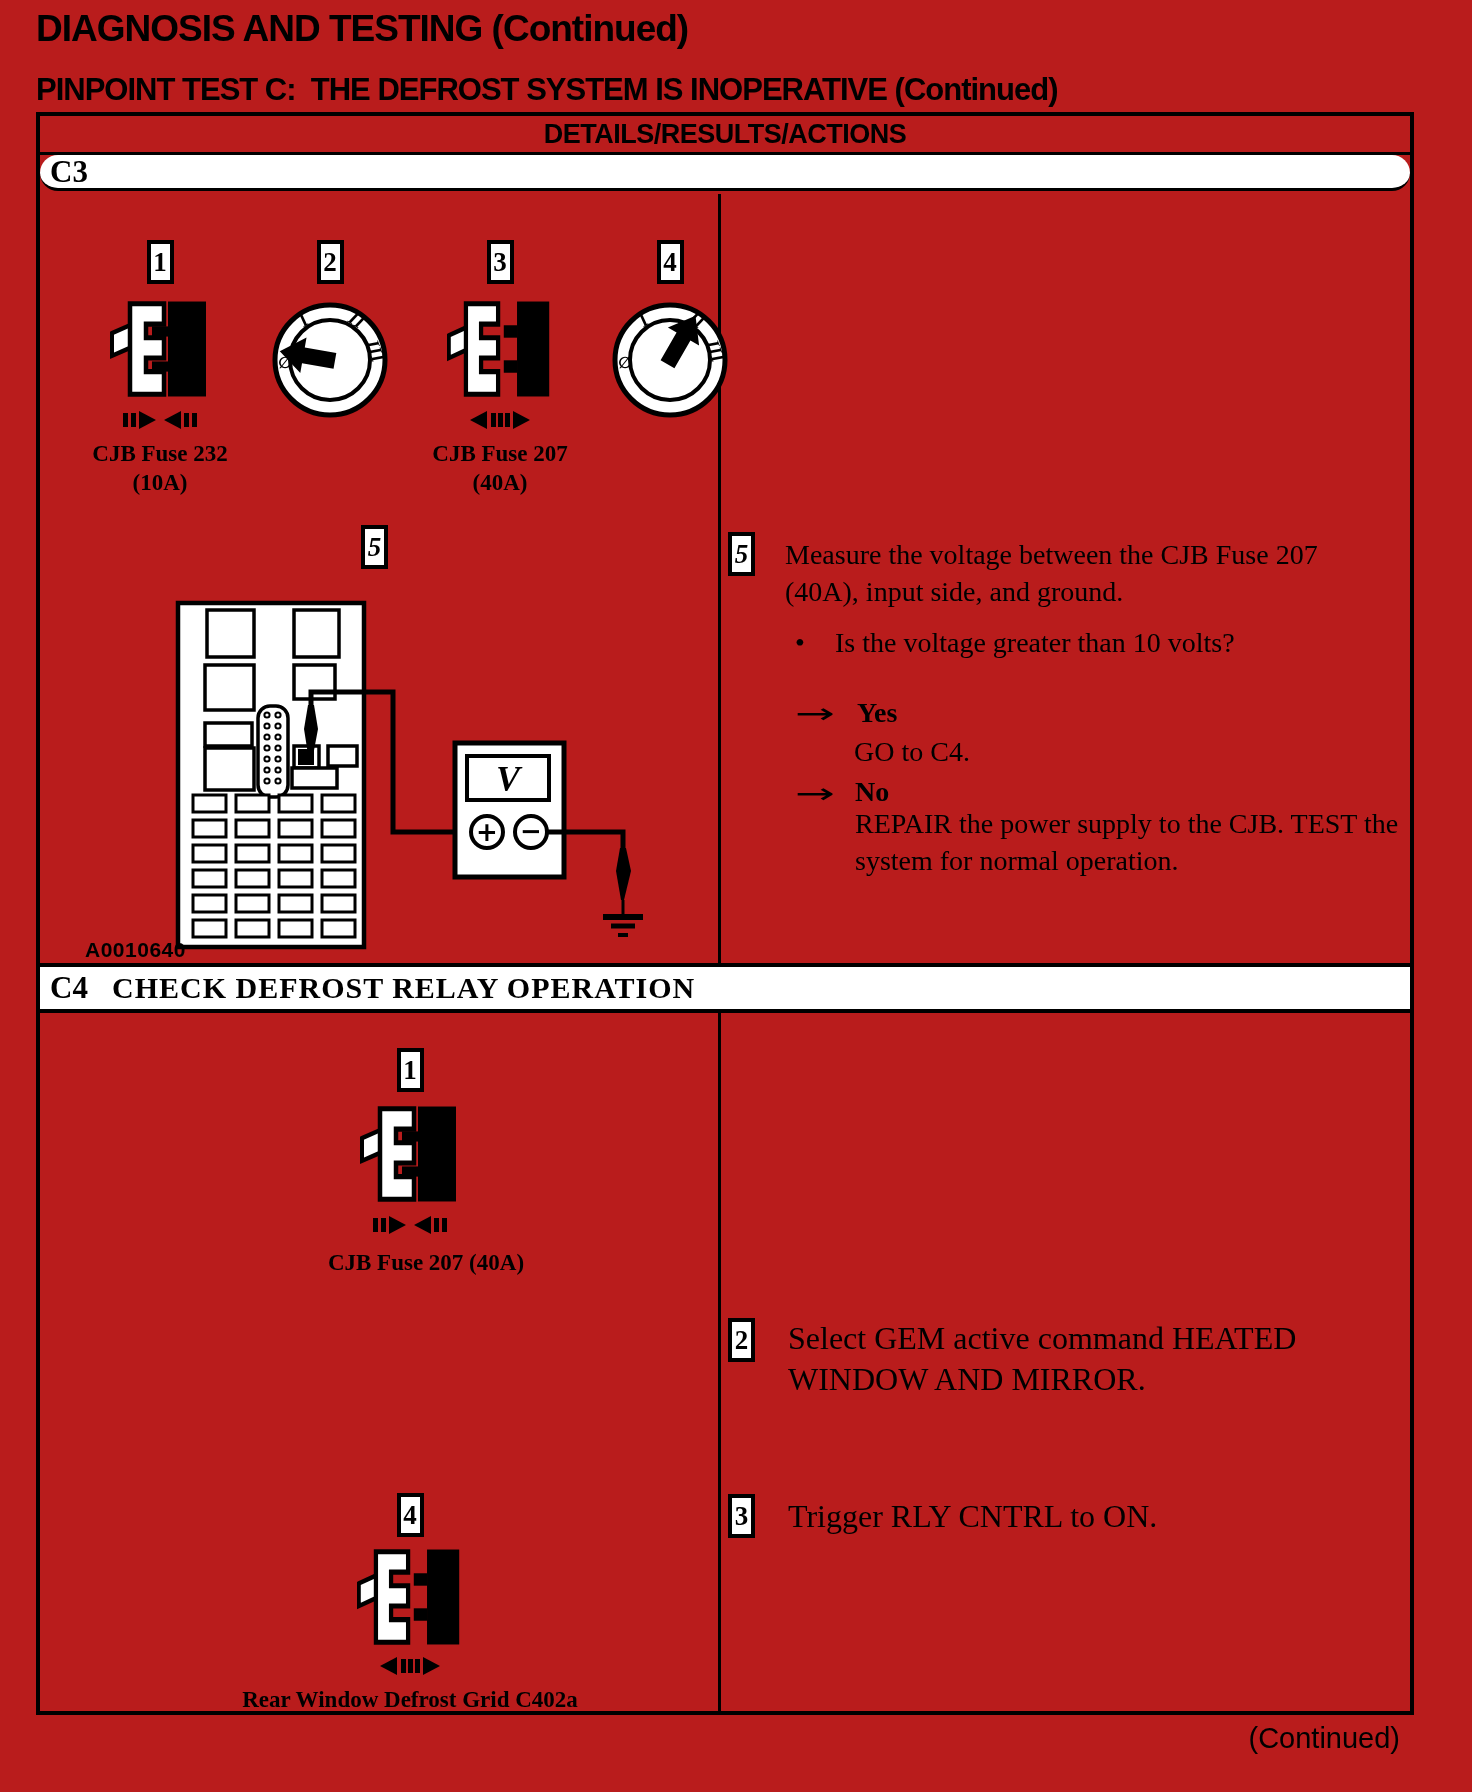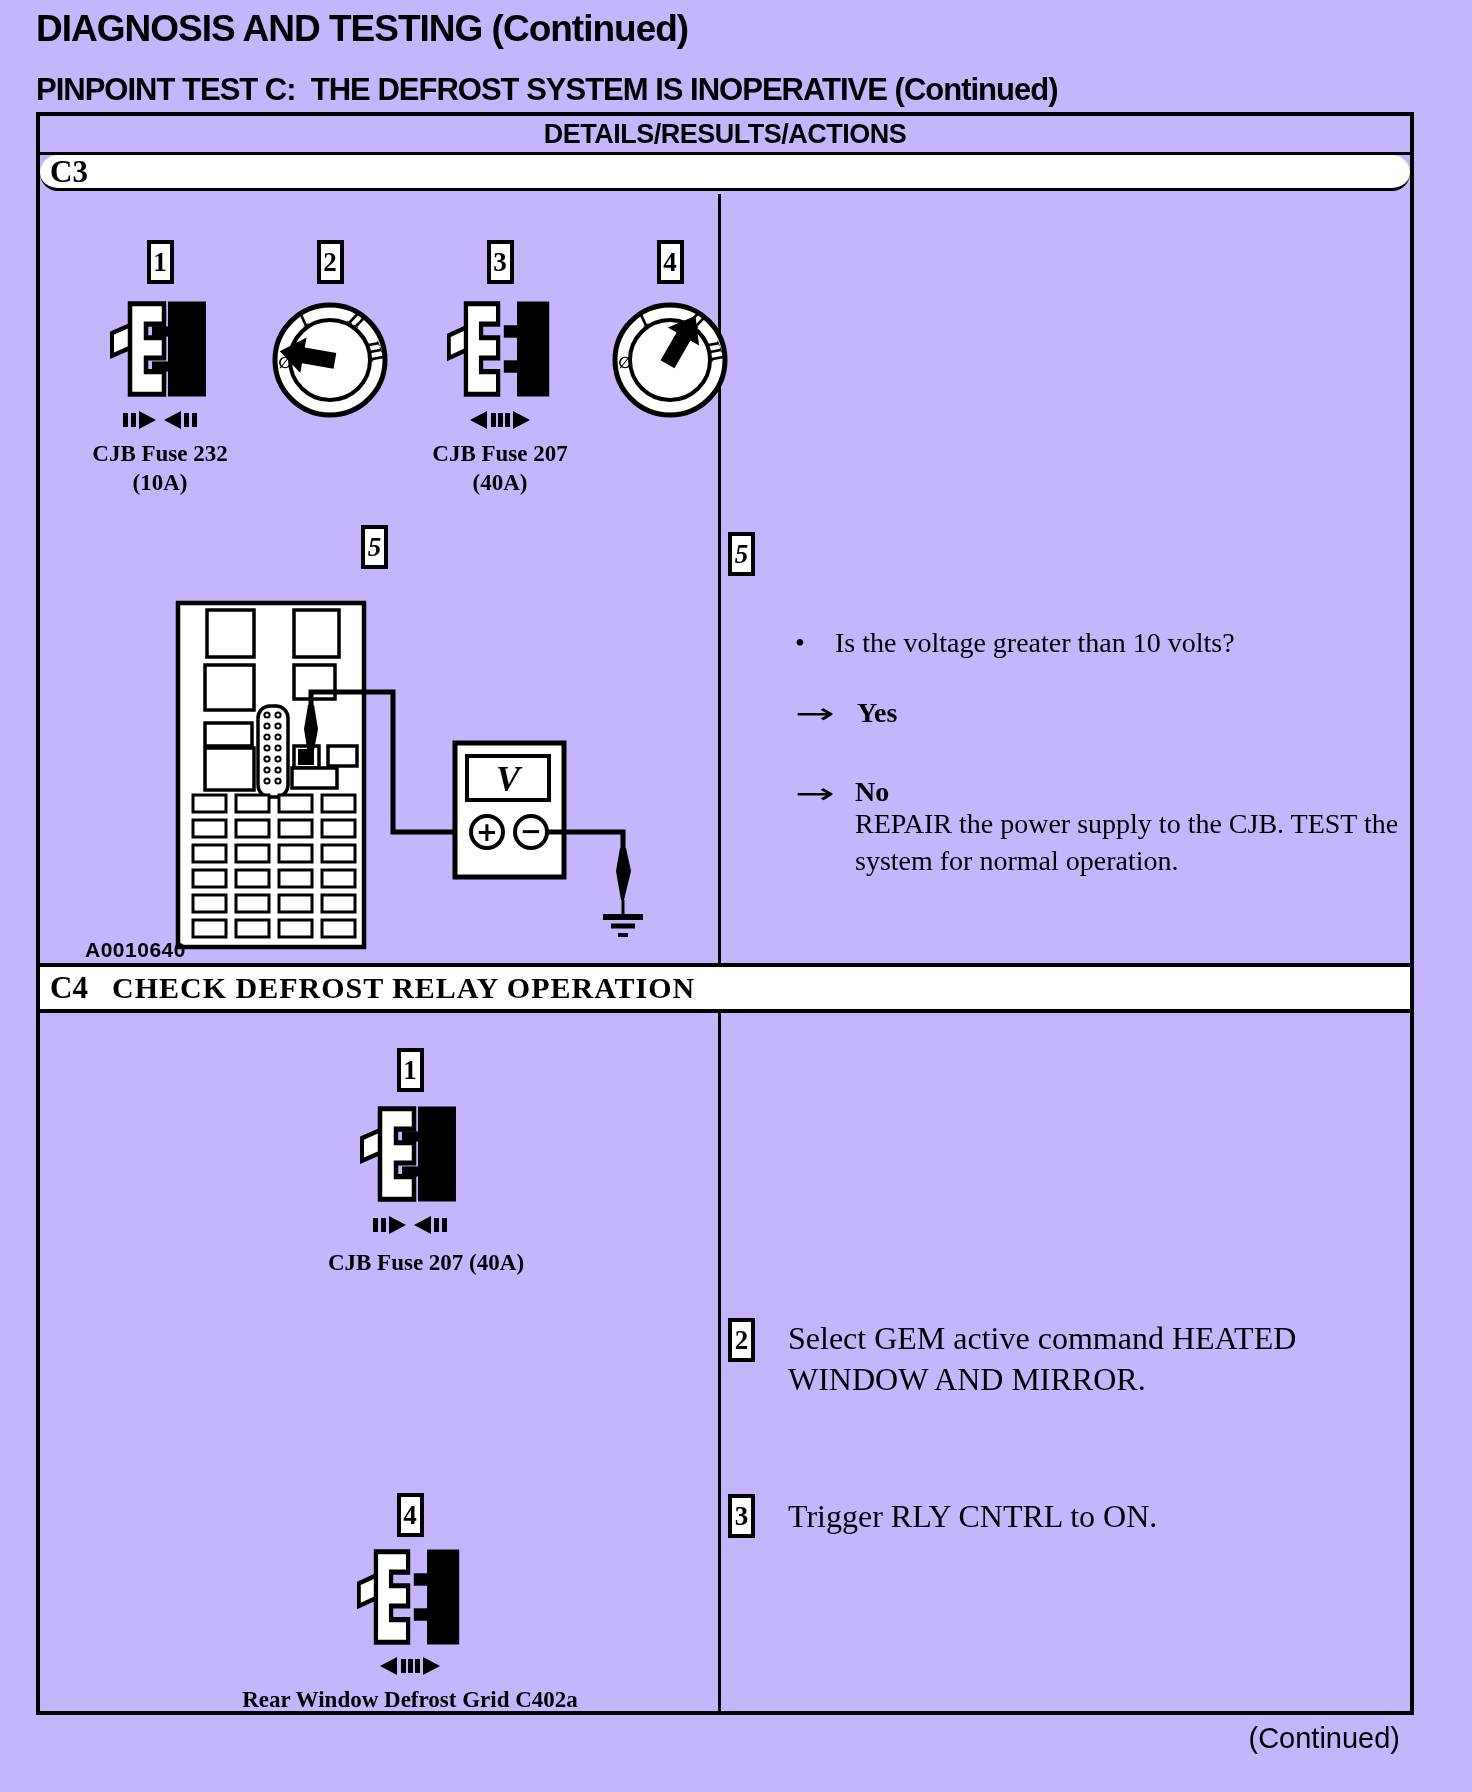--- a/index.html
+++ b/index.html
@@ -1,16 +1,16 @@
 <!DOCTYPE html>
 <html><head>
 <meta charset="utf-8">
 <style>
   html,body{margin:0;padding:0;background:#e8e8e8;}
-  .page{position:relative;width:1472px;height:1792px;background:#c4b5fd;color:#000;
+  .page{position:relative;width:1472px;height:1792px;background:#b91c1c;color:#000;
         font-family:"Liberation Serif",serif;overflow:hidden;margin:0 auto;}
   .b{position:absolute;}
   .doc-title{left:36px;top:8px;font:700 37px "Liberation Sans",sans-serif;letter-spacing:-1px;}
   .doc-subtitle{left:36px;top:72px;font:700 31px "Liberation Sans",sans-serif;letter-spacing:-1px;white-space:pre;}
   .ptable{left:36px;top:112px;width:1378px;height:1603px;border:4px solid #000;box-sizing:border-box;}
   .th-row{left:0;top:0;width:1370px;height:36px;border-bottom:3px solid #000;display:flex;box-sizing:content-box;}
   .th{display:flex;align-items:center;justify-content:center;font:700 27px "Liberation Sans",sans-serif;
       letter-spacing:-0.5px;box-sizing:border-box;}
   .th-cond{width:678px;border-right:3px solid #000;}
   .th-det{flex:1;}
@@ -232,26 +232,28 @@
         </g>
       </svg>
 
       <div class="b figid" style="left:45px;top:744px;">A0010640</div>
     </div>
 
     <div class="cell" style="left:681px;top:78px;width:689px;height:769px;">
       <div class="numbox it" style="position:absolute;left:7px;top:338px;">
         <span>5</span>
       </div>
+      <div class="b bt" style="left:64px;top:342px;width:600px;">Measure the voltage between the CJB Fuse 207 (40A), input side, and ground.</div>
 
       <div class="b bt" style="left:74px;top:430px;">•</div>
       <div class="b bt" style="left:114px;top:430px;width:560px;">Is the voltage greater than 10 volts?</div>
 
       <div class="b arr" style="left:74px;top:503px;">→</div>
       <div class="b bt bold" style="left:136px;top:500px;">Yes</div>
+      <div class="b bt" style="left:133px;top:539px;width:560px;">GO to C4.</div>
 
       <div class="b arr" style="left:74px;top:583px;">→</div>
       <div class="b bt bold" style="left:134px;top:579px;">No</div>
       <div class="b bt" style="left:134px;top:611px;width:575px;">REPAIR the power supply to the CJB. TEST the system for normal operation.</div>
     </div>
 
     <div class="b sec-bar" style="top:847px;height:50px;border-top:4px solid #000;border-bottom:4px solid #000;">
       <span class="sec-id">C4</span>
       <span class="sec-title">CHECK DEFROST RELAY OPERATION</span>
     </div>

